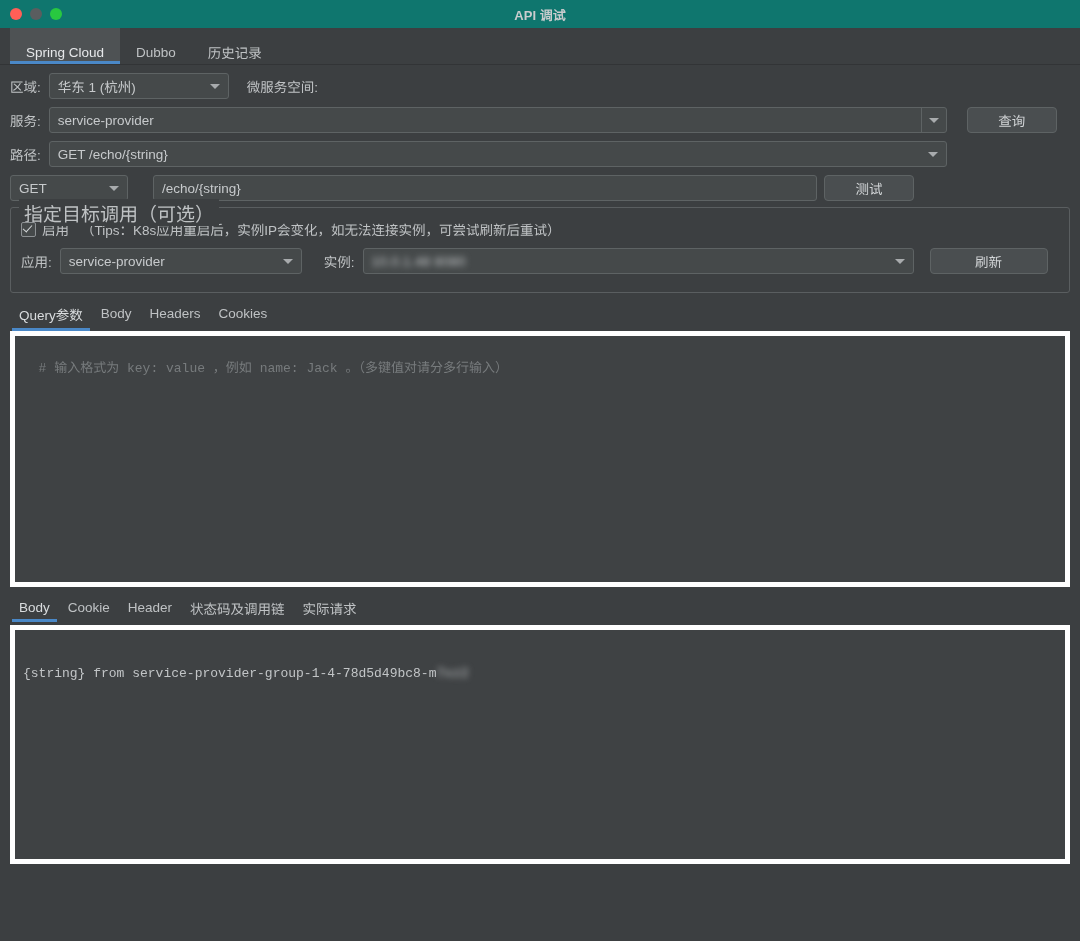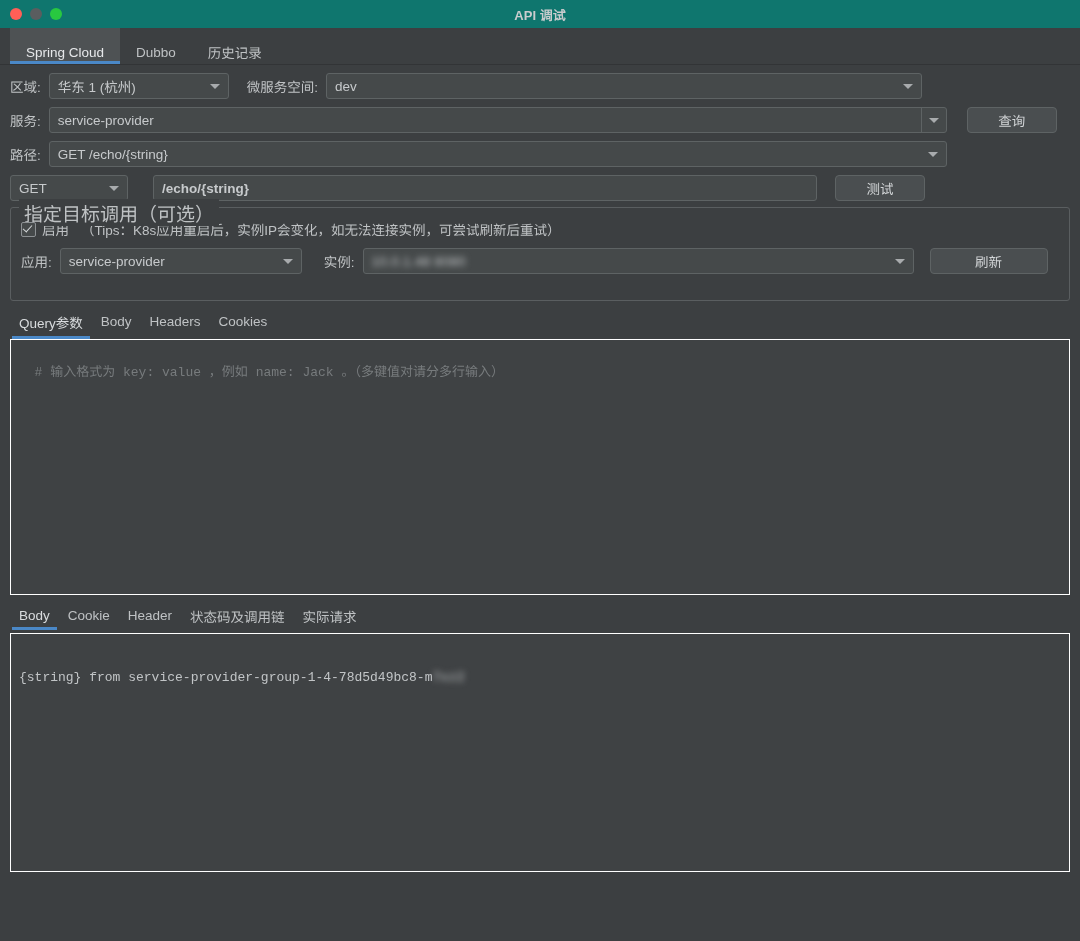--- a/index.html
+++ b/index.html
@@ -240,21 +240,21 @@
     left: 2px;
     right: 2px;
     bottom: 0;
     height: 3px;
     background: #4a88c7;
   }
 
   .editor {
     margin: 0 10px;
     background: #3f4244;
-    border: 1px solid #ffffff;
+    border: 5px solid #ffffff;
     box-sizing: border-box;
     font-family: "Liberation Mono", "DejaVu Sans Mono", monospace;
     font-size: 13px;
     padding: 6px 8px;
     overflow: hidden;
     white-space: pre;
   }
   .editor.params { height: 256px; color: #777b7d; }
   .editor.result { height: 239px; color: #c2c5c7; }
 
@@ -286,24 +286,20 @@
 
 <div class="form">
 
   <div class="row">
     <span class="lbl">区域:</span>
     <div class="field combo" style="width:180px;">
       <span>华东 1 (杭州)</span>
       <span class="caret"></span>
     </div>
     <span class="lbl" style="margin-left:18px;">微服务空间:</span>
-    <div class="field combo" style="width:596px;">
-      <span>dev</span>
-      <span class="caret"></span>
-    </div>
   </div>
 
   <div class="row">
     <span class="lbl">服务:</span>
     <div class="field combo split" style="width:898px;">
       <span>service-provider</span>
       <span class="caret-box"></span>
       <span class="caret"></span>
     </div>
     <div class="btn" style="margin-left:20px;width:90px;">
@@ -317,39 +313,39 @@
       <span>GET  /echo/{string}</span>
       <span class="caret"></span>
     </div>
   </div>
 
   <div class="row" style="margin-bottom:6px;">
     <div class="field combo" style="width:118px;">
       <span>GET</span>
       <span class="caret"></span>
     </div>
-    <div class="field input" style="width:664px;margin-left:25px;font-weight:bold;">
+    <div class="field input" style="width:664px;margin-left:25px;">
       <span>/echo/{string}</span>
     </div>
-    <div class="btn" style="margin-left:18px;width:90px;">
+    <div class="btn" style="margin-left:7px;width:90px;">
       <span>测试</span>
     </div>
   </div>
 </div>
 
 <div class="groupbox">
   <div class="legend">指定目标调用（可选）</div>
 
   <div class="checkline">
     <span class="checkbox checked"></span>
     <span class="check-label">启用</span>
     <span class="tips">（Tips：K8s应用重启后，实例IP会变化，如无法连接实例，可尝试刷新后重试）</span>
   </div>
 
-  <div class="row" style="margin-bottom:16px;">
+  <div class="row" style="margin-bottom:8px;">
     <span class="lbl">应用:</span>
     <div class="field combo" style="width:242px;">
       <span>service-provider</span>
       <span class="caret"></span>
     </div>
     <span class="lbl" style="margin-left:22px;">实例:</span>
     <div class="field combo" style="width:551px;">
       <span class="blur-text">10.0.1.48  8080</span>
       <span class="caret"></span>
     </div>

